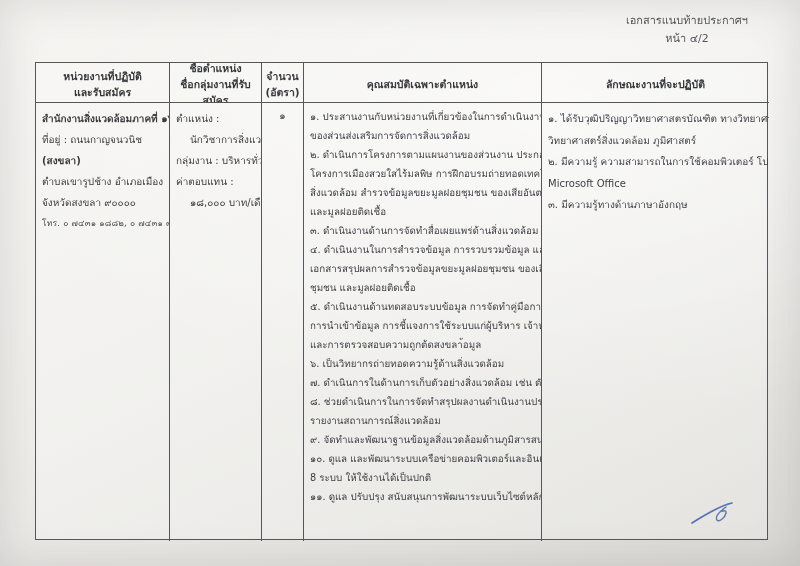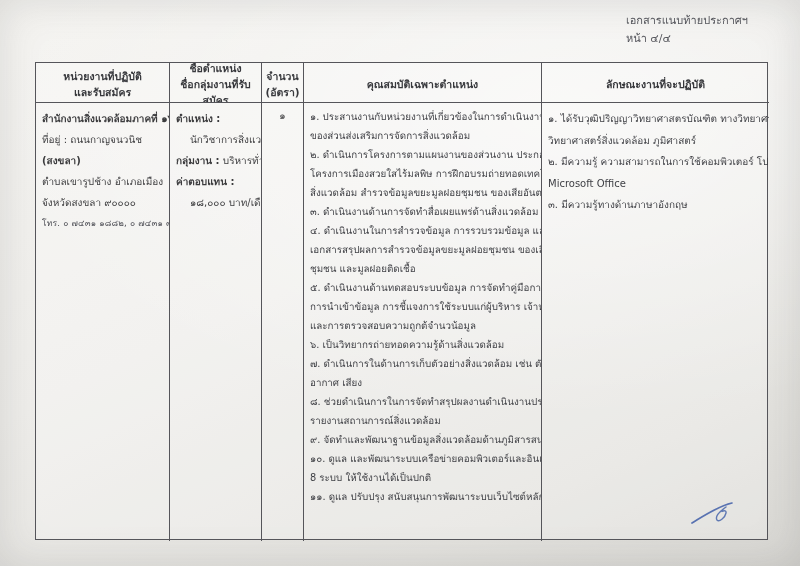--- a/index.html
+++ b/index.html
@@ -11,21 +11,21 @@
   }
   .paper{
     position:relative; width:800px; height:566px;
     background:
       radial-gradient(120% 90% at 70% 20%, rgba(255,255,255,.55), rgba(255,255,255,0) 60%),
       linear-gradient(155deg,#f5f4f1 0%, #eeedea 45%, #e3e2de 80%, #d8d7d3 100%);
     box-shadow: inset 0 0 40px rgba(90,90,88,.18);
     color:#3c3c3e;
   }
   .doc-header{
-    position:absolute; top:12px; right:52px; 
+    position:absolute; top:12px; right:52px; text-align:center;
     font-size:11px; line-height:18px; color:#55565c;
   }
   .doc-table{
     position:absolute; left:35px; top:62px; width:733px; height:478px;
     display:grid;
     grid-template-columns:133px 92px 42px 238px 228px;
     grid-template-rows:40px 438px;
     border:1px solid #55555a;
     background:rgba(255,255,255,.25);
   }
@@ -39,36 +39,36 @@
     border-bottom:1px solid #55555a;
     display:flex; flex-direction:column; align-items:center; justify-content:center;
     font-weight:bold; font-size:10.5px; line-height:16px; text-align:center;
     color:#37383c;
   }
   .bcell{ font-size:10px; }
   .unit-cell{ line-height:21px; padding-top:5px; }
   .unit-name{ font-weight:bold; }
   .unit-phone{ font-size:8.5px; color:#4a4b52; letter-spacing:.2px; }
   .pos-cell{ line-height:21px; padding-top:5px; }
-  .pos-label{ font-weight:bold; }
+  .pos-label{ font-weight:normal; }
   .pos-value-indent{ padding-left:14px; }
   .count-cell{ text-align:center; padding-top:5px; font-size:10px; }
   .duties-cell{ line-height:19px; padding-top:4px; font-size:9.8px; color:#3e3f44; }
   .qual-cell{ line-height:21.5px; padding-top:5px; font-size:10px; color:#3e3f44; }
   .line{ white-space:nowrap; }
   .pen-mark{ position:absolute; left:688px; top:496px; width:52px; height:36px; }
 </style>
 </head>
 <body>
 
 <div class="paper">
 
   <div class="doc-header">
     <div>เอกสารแนบท้ายประกาศฯ</div>
-    <div>หน้า  ๔/๔</div>
+    <div>หน้า  ๔/2</div>
   </div>
 
   <div class="doc-table">
 
     <div class="cell hcell first">
       <div>หน่วยงานที่ปฏิบัติ</div>
       <div>และรับสมัคร</div>
     </div>
     <div class="cell hcell">
       <div>ชื่อตำแหน่ง</div>
@@ -105,30 +105,30 @@
     <div class="cell bcell count-cell">
       <div>๑</div>
     </div>
 
     <div class="cell bcell duties-cell">
         <div class="line">๑. ประสานงานกับหน่วยงานที่เกี่ยวข้องในการดำเนินงานโครงการต่างๆ</div>
         <div class="line">ของส่วนส่งเสริมการจัดการสิ่งแวดล้อม</div>
         <div class="line">๒. ดำเนินการโครงการตามแผนงานของส่วนงาน ประกอบด้วย</div>
         <div class="line">โครงการเมืองสวยใสไร้มลพิษ การฝึกอบรมถ่ายทอดเทคโนโลยีด้าน</div>
         <div class="line">สิ่งแวดล้อม สำรวจข้อมูลขยะมูลฝอยชุมชน ของเสียอันตรายชุมชน</div>
+        <div class="line">และมูลฝอยติดเชื้อ</div>
         <div class="line">๓. ดำเนินงานด้านการจัดทำสื่อเผยแพร่ด้านสิ่งแวดล้อม</div>
         <div class="line">๔. ดำเนินงานในการสำรวจข้อมูล การรวบรวมข้อมูล และการจัดทำ</div>
         <div class="line">เอกสารสรุปผลการสำรวจข้อมูลขยะมูลฝอยชุมชน ของเสียอันตราย</div>
         <div class="line">ชุมชน และมูลฝอยติดเชื้อ</div>
         <div class="line">๕. ดำเนินงานด้านทดสอบระบบข้อมูล การจัดทำคู่มือการใช้ระบบ</div>
         <div class="line">การนำเข้าข้อมูล การชี้แจงการใช้ระบบแก่ผู้บริหาร เจ้าหน้าที่ของ อปท.</div>
-        <div class="line">และการตรวจสอบความถูกต้จำนวน้อมูล</div>
+        <div class="line">และการตรวจสอบความถูกต้ดสงขลา้อมูล</div>
         <div class="line">๖. เป็นวิทยากรถ่ายทอดความรู้ด้านสิ่งแวดล้อม</div>
         <div class="line">๗. ดำเนินการในด้านการเก็บตัวอย่างสิ่งแวดล้อม เช่น ตัวอย่างน้ำ</div>
-        <div class="line">อากาศ เสียง</div>
         <div class="line">๘. ช่วยดำเนินการในการจัดทำสรุปผลงานดำเนินงานประจำปี</div>
         <div class="line">รายงานสถานการณ์สิ่งแวดล้อม</div>
         <div class="line">๙. จัดทำและพัฒนาฐานข้อมูลสิ่งแวดล้อมด้านภูมิสารสนเทศระดับภาค</div>
         <div class="line">๑๐. ดูแล และพัฒนาระบบเครือข่ายคอมพิวเตอร์และอินเตอร์เน็ต</div>
         <div class="line">8 ระบบ ให้ใช้งานได้เป็นปกติ</div>
         <div class="line">๑๑. ดูแล ปรับปรุง สนับสนุนการพัฒนาระบบเว็บไซต์หลักของสำนักงาน</div>
       </div>
 
     <div class="cell bcell qual-cell">
         <div class="line">๑. ได้รับวุฒิปริญญาวิทยาศาสตรบัณฑิต ทางวิทยาศาสตร์</div>

